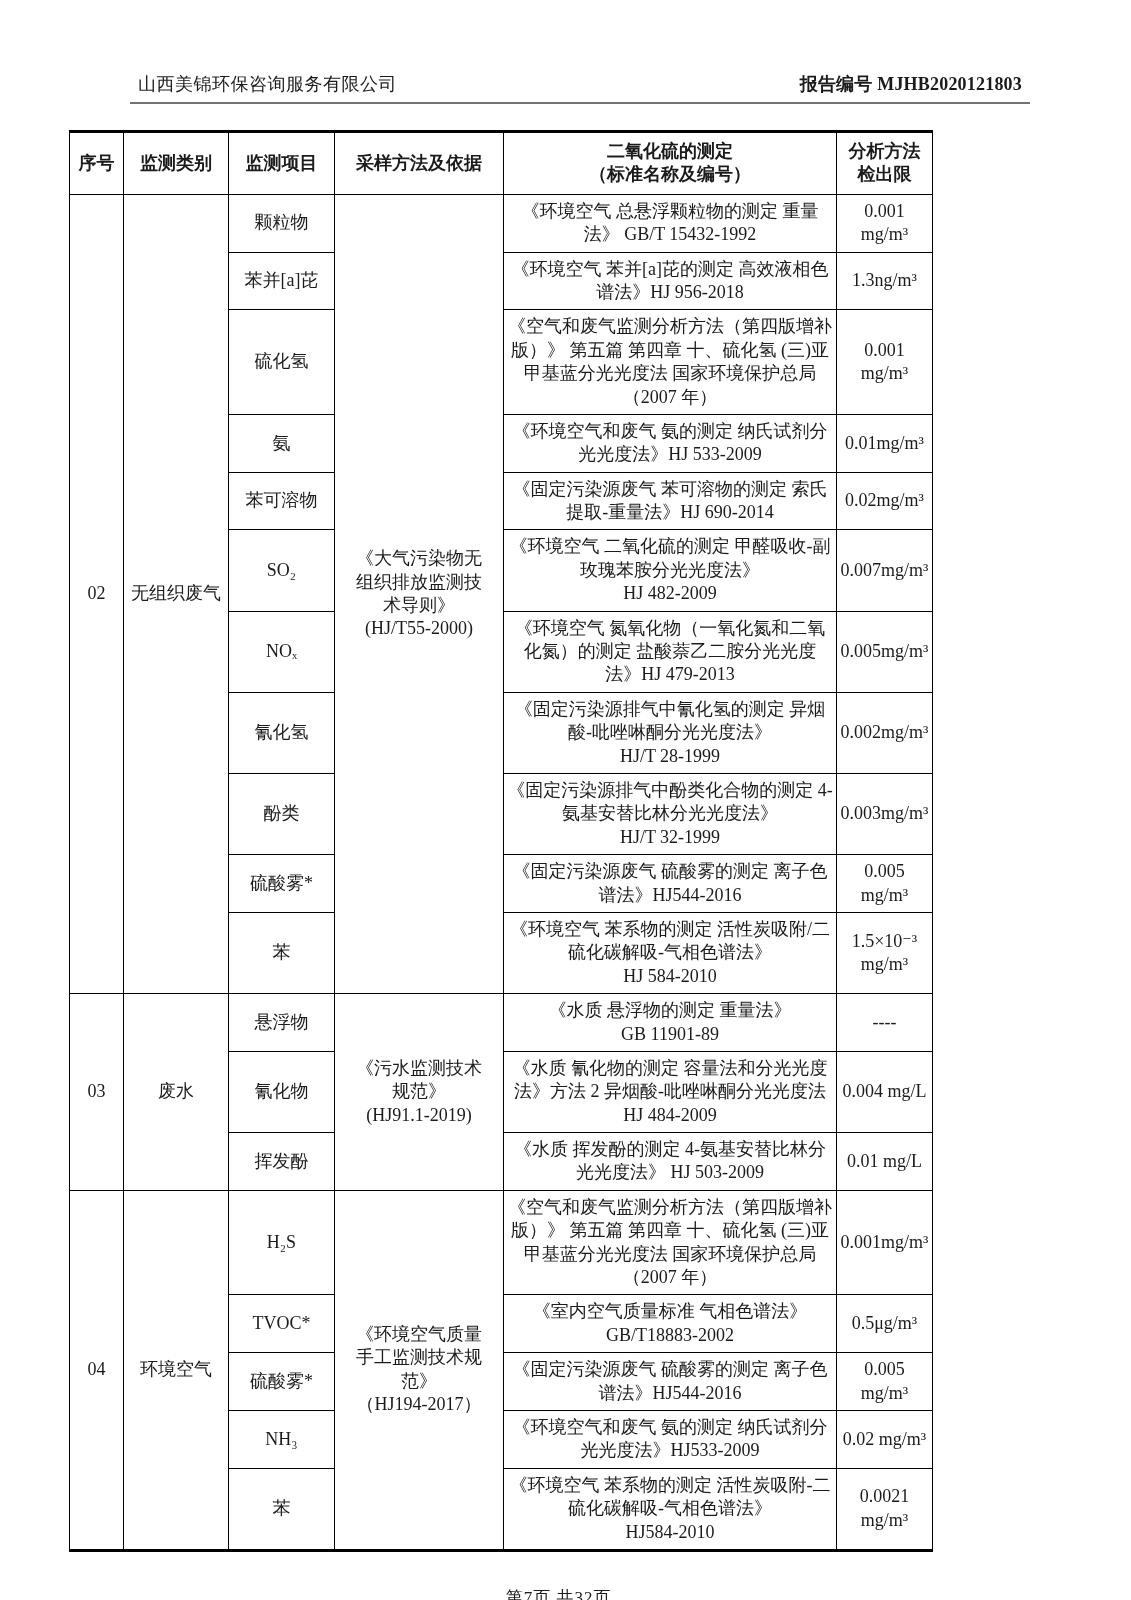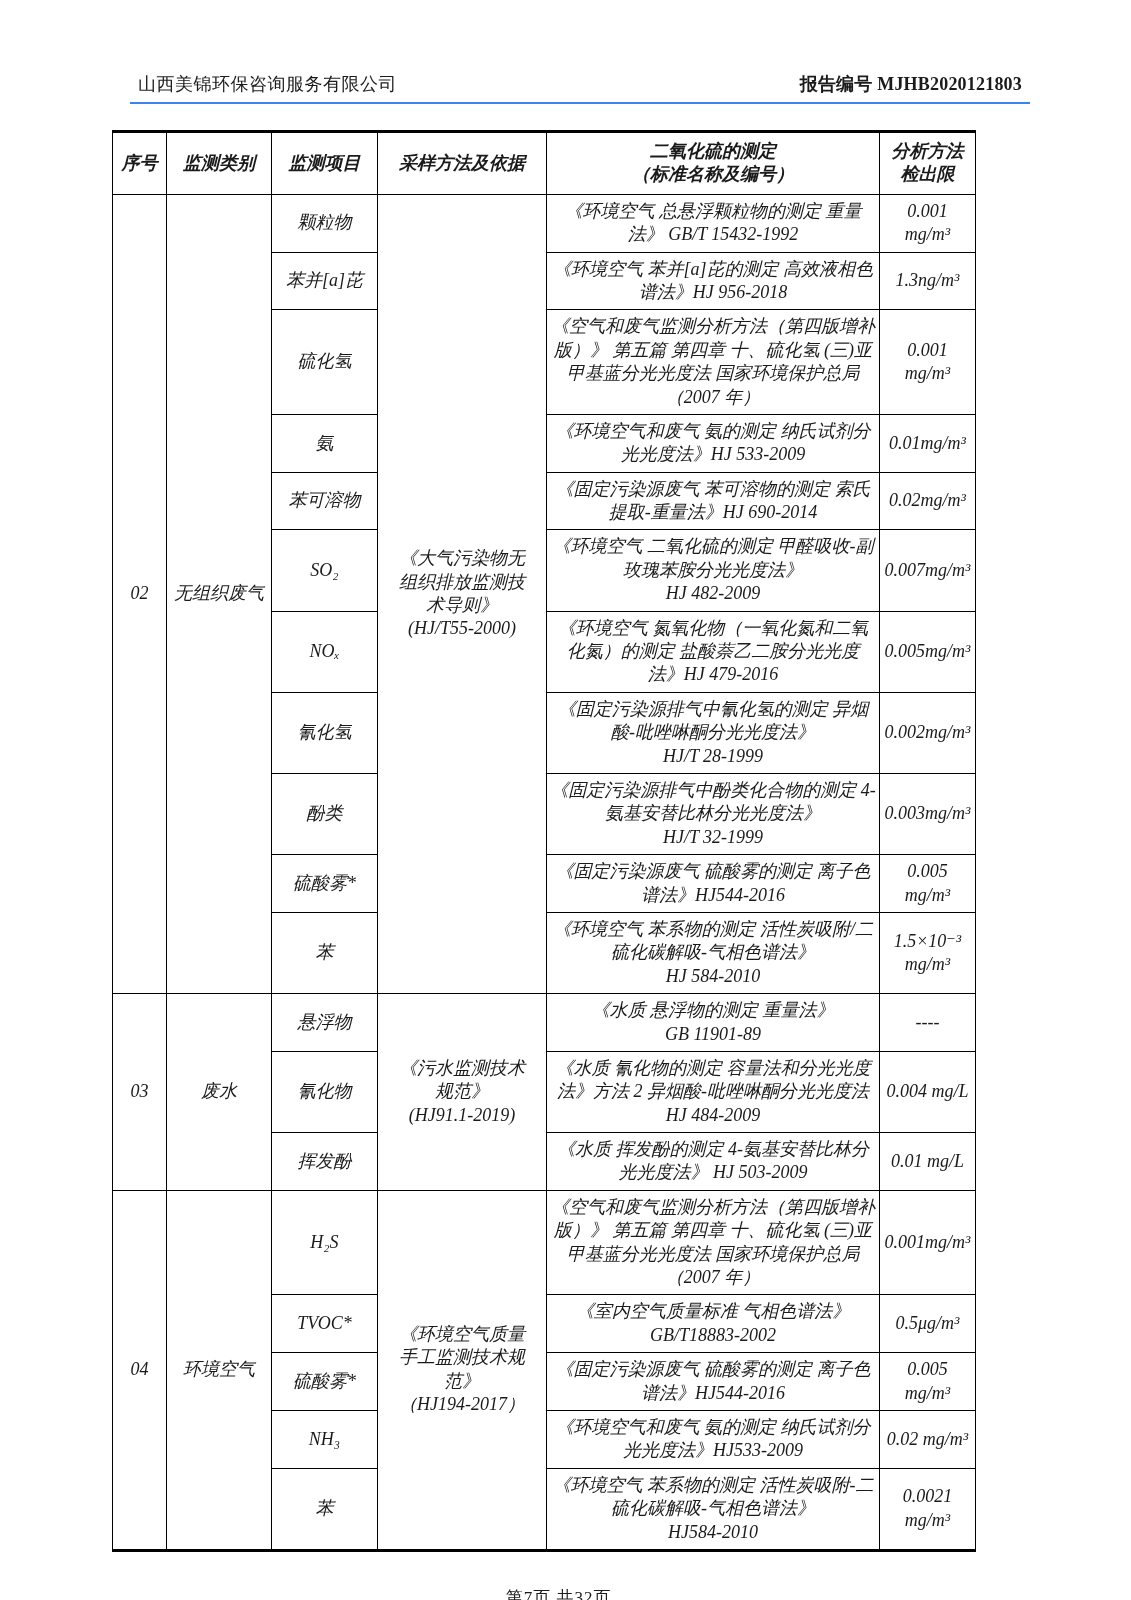--- a/index.html
+++ b/index.html
@@ -16,37 +16,36 @@
     height: 1600px;
     background: #fff;
     padding-top: 72px;
   }
   .doc-header {
     width: 900px;
     margin-left: 130px;
     display: flex;
     justify-content: space-between;
     align-items: flex-end;
-    border-bottom: 2px solid #3b82f6;
+    border-bottom: 2px solid #737373;
     padding: 0 8px 6px 8px;
     font-size: 18px;
   }
   .doc-header .company { letter-spacing: 0.5px; }
   .doc-header .report-no { letter-spacing: 0.2px; font-weight: bold; }
 
   table.monitor {
     border-collapse: collapse;
     table-layout: fixed;
     width: 863px;
-    margin-left: 112px;
+    margin-left: 69px;
     margin-top: 26px;
     border: 1px solid #000;
     border-top: 3px solid #000;
     border-bottom: 3px solid #000;
-    font-style: italic;
   }
   table.monitor th, table.monitor td {
     border: 1px solid #000;
     font-size: 18px;
     line-height: 1.3;
     text-align: center;
     vertical-align: middle;
     padding: 5px 3px;
     overflow: hidden;
   }
@@ -132,21 +131,21 @@
         <td class="pre">0.02mg/m³</td>
       </tr>
       <tr>
         <td>SO₂</td>
         <td class="pre">《环境空气 二氧化硫的测定  甲醛吸收-副玫瑰苯胺分光光度法》
 HJ 482-2009</td>
         <td class="pre">0.007mg/m³</td>
       </tr>
       <tr>
         <td>NOₓ</td>
-        <td class="pre">《环境空气 氮氧化物（一氧化氮和二氧化氮）的测定 盐酸萘乙二胺分光光度法》HJ 479-2016</td>
+        <td class="pre">《环境空气 氮氧化物（一氧化氮和二氧化氮）的测定 盐酸萘乙二胺分光光度法》HJ 479-2013</td>
         <td class="pre">0.005mg/m³</td>
       </tr>
       <tr>
         <td>氰化氢</td>
         <td class="pre">《固定污染源排气中氰化氢的测定 异烟酸-吡唑啉酮分光光度法》
 HJ/T 28-1999</td>
         <td class="pre">0.002mg/m³</td>
       </tr>
       <tr>
         <td>酚类</td>

